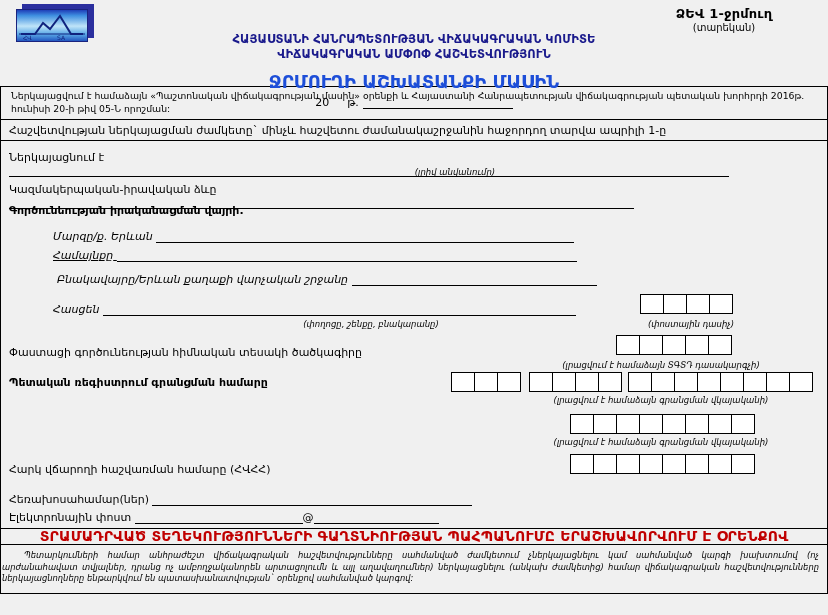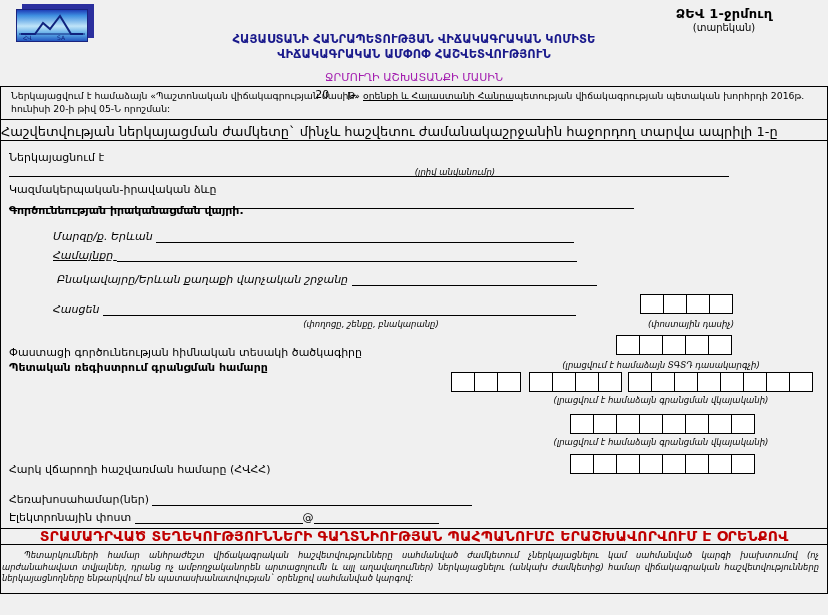--- a/index.html
+++ b/index.html
@@ -75,23 +75,23 @@
     padding-top: 32px;
     font-size: 11.5px;
     font-weight: bold;
     color: #1a1a8c;
     line-height: 15px;
     letter-spacing: 0.1px;
   }
   .doc-title {
     text-align: center;
     margin-top: 9px;
-    font-size: 11px;
-    font-weight: normal;
-    color: #a21caf;
+    font-size: 18px;
+    font-weight: bold;
+    color: #1d4ed8;
   }
   .date-line {
     text-align: center;
     margin-top: 4px;
     font-size: 11px;
     color: #000;
   }
   .date-line .yr { margin-right: 18px; }
   .date-line .rule {
     display: inline-block;
@@ -112,22 +112,22 @@
     margin: 0;
     font-size: 9.3px;
     line-height: 12.5px;
     color: #000;
     height: 34px;
   }
   .period-box {
     border: 1px solid #000;
     border-top: none;
     box-sizing: border-box;
-    padding: 4px 0;
-    font-size: 13px;
+    padding: 4px 8px;
+    font-size: 11px;
     height: 21px;
     color: #000;
   }
 
   .main-box {
     border: 1px solid #000;
     border-top: none;
     box-sizing: border-box;
     position: relative;
     height: 388px;
@@ -288,21 +288,21 @@
     <div class="row" style="position:absolute; left:8px; top:205px;">Փաստացի գործունեության հիմնական տեսակի ծածկագիրը</div>
     <div class="cells" style="position:absolute; left:615px; top:194px;">
       <div class="cell"></div>
       <div class="cell"></div>
       <div class="cell"></div>
       <div class="cell"></div>
       <div class="cell"></div>
     </div>
     <div class="caption" style="position:absolute; left:500px; top:219px; width:320px;">(լրացվում է համաձայն ՏԳՏԴ դասակարգչի)</div>
 
-    <div class="row lbl-bold" style="position:absolute; left:8px; top:220px;">Պետական ռեգիստրում գրանցման համարը</div>
+    <div class="row lbl-bold" style="position:absolute; left:8px; top:235px;">Պետական ռեգիստրում գրանցման համարը</div>
     <div class="cells" style="position:absolute; left:450px; top:231px;">
       <div class="cell"></div>
       <div class="cell"></div>
       <div class="cell"></div>
     </div>
     <div class="cells" style="position:absolute; left:528px; top:231px;">
       <div class="cell"></div>
       <div class="cell"></div>
       <div class="cell"></div>
       <div class="cell"></div>

